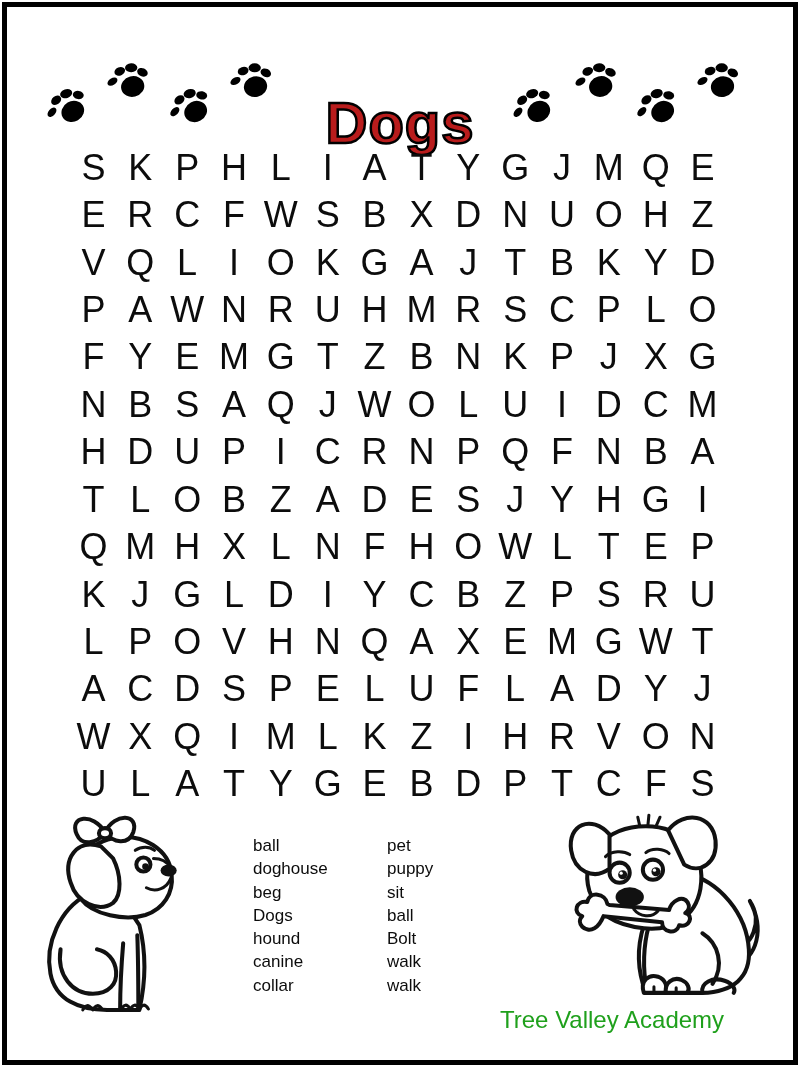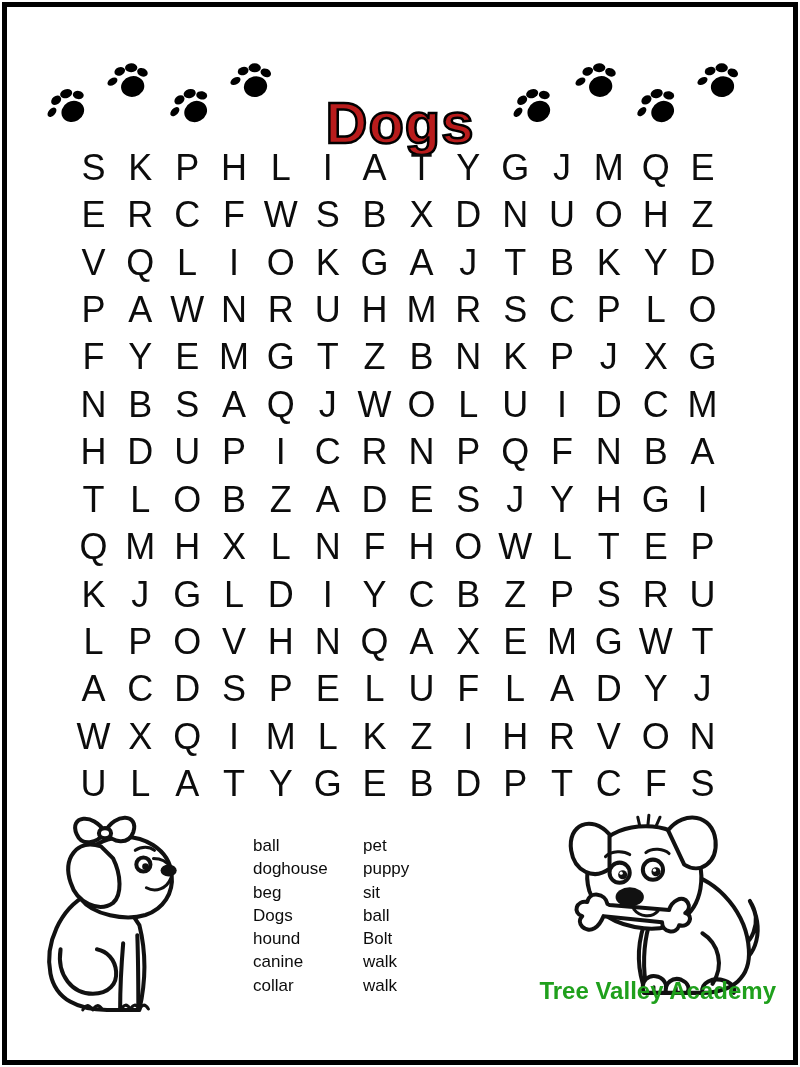--- a/index.html
+++ b/index.html
@@ -41,37 +41,38 @@
     grid-template-rows:repeat(14,1fr);
   }
   .cell{
     display:flex;align-items:center;justify-content:center;
     font-size:36px;color:#0c0c0c;
   }
   
   .words{
     position:absolute;left:253px;top:834px;
     display:flex;
+    gap:24px;
   }
   .word-col{width:110px;}
   .word-col:nth-child(2){width:114px;}
   .word-col:nth-child(3){width:100px;}
   .word{
     font-size:17px;line-height:23.3px;color:#0c0c0c;
     white-space:nowrap;
   }
   
   .dog-left{position:absolute;left:24px;top:814px;width:162px;height:202px;}
   .dog-right{position:absolute;left:553px;top:800px;width:212px;height:202px;}
   .dogline{stroke:#111;stroke-width:4;stroke-linecap:round;stroke-linejoin:round;}
   
   .branding{
-    position:absolute;left:500px;top:977px;width:276px;
-    text-align:right;
-    font-size:24px;font-weight:bold;
+    position:absolute;left:500px;top:1006px;width:276px;
+    text-align:left;
+    font-size:24px;font-weight:normal;
   }
 </style>
 </head>
 <body>
 
 <div class="page">
   <div class="frame"></div>
 
   <svg width="0" height="0" style="position:absolute">
     <defs>

